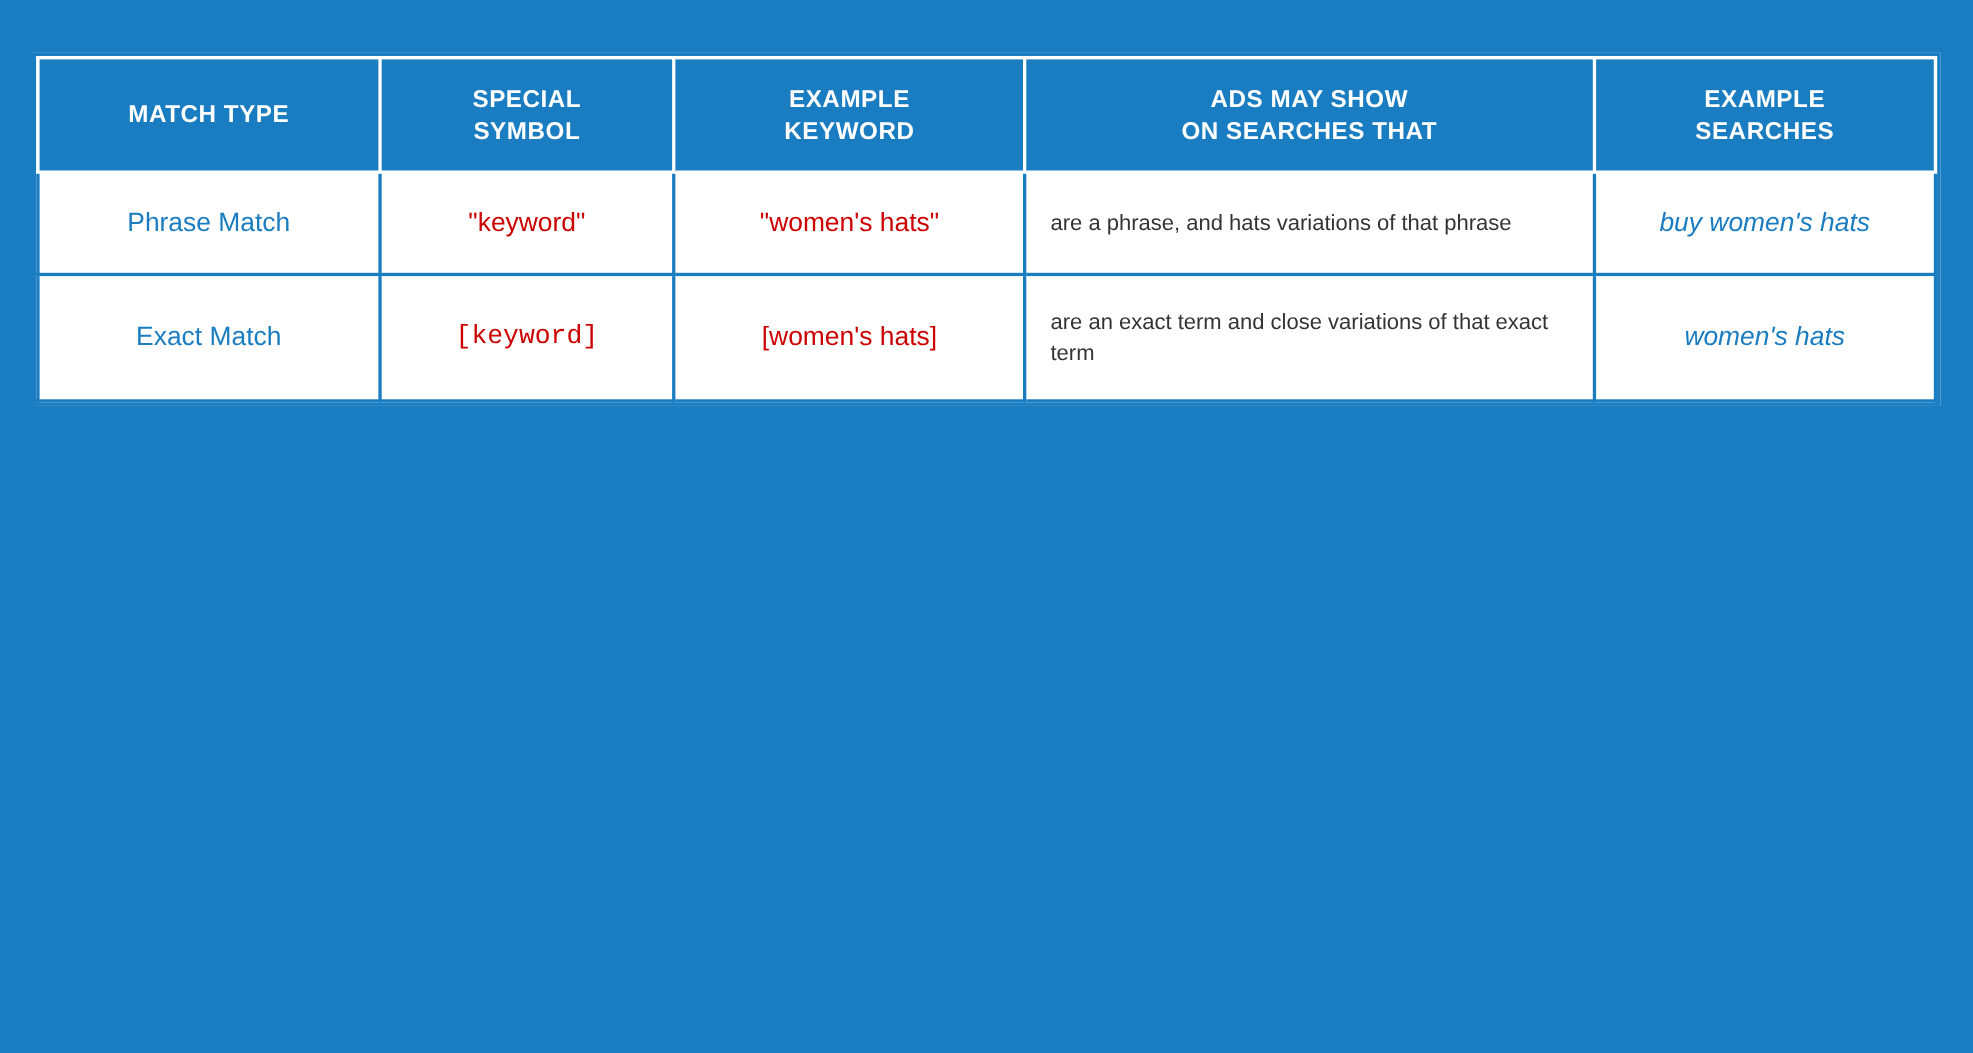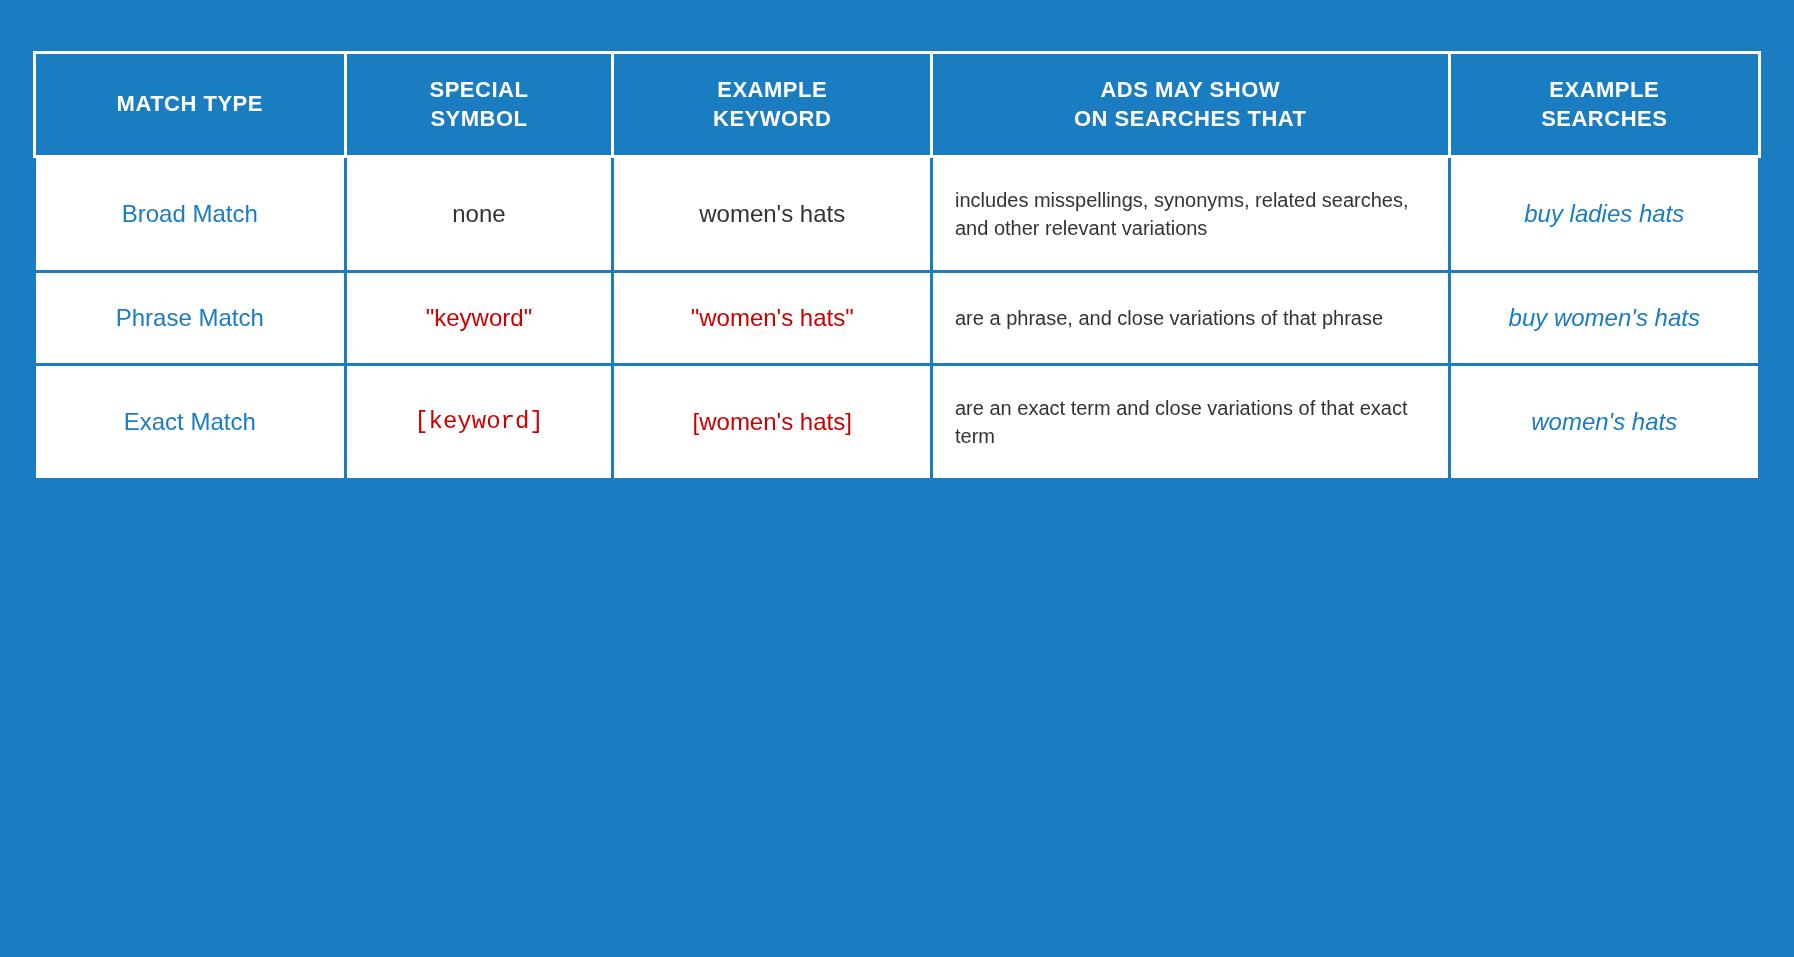--- a/index.html
+++ b/index.html
@@ -95,32 +95,25 @@
       <thead>
         <tr class="header-row-bg">
           <th>MATCH TYPE</th>
           <th>SPECIAL<br>SYMBOL</th>
           <th>EXAMPLE<br>KEYWORD</th>
           <th>ADS MAY SHOW<br>ON SEARCHES THAT</th>
           <th>EXAMPLE<br>SEARCHES</th>
         </tr>
       </thead>
       <tbody id="table-body">
-      <tr>
-            <td class="col-match-type">Broad Match</td>
-            <td style="text-align: center; font-size: 24px; color: rgb(51, 51, 51);">none</td>
-            <td style="text-align: center; font-size: 24px; white-space: pre-line; color: rgb(51, 51, 51);">women's hats</td>
-            <td class="col-ads">includes misspellings, synonyms, related searches, and other relevant variations</td>
-            <td class="col-example">buy ladies hats</td>
-          </tr>
           <tr>
             <td class="col-match-type">Phrase Match</td>
             <td style="text-align: center; font-size: 24px; color: rgb(204, 0, 0);">"keyword"</td>
             <td style="text-align: center; font-size: 24px; white-space: pre-line; color: rgb(204, 0, 0);">"women's hats"</td>
-            <td class="col-ads">are a phrase, and close variations of that phrase</td>
+            <td class="col-ads">are a phrase, and hats variations of that phrase</td>
             <td class="col-example">buy women's hats</td>
           </tr>
           <tr>
             <td class="col-match-type">Exact Match</td>
             <td style="text-align: center; font-size: 24px; color: rgb(204, 0, 0); font-family: Liberation Mono, monospace;">[keyword]</td>
             <td style="text-align: center; font-size: 24px; white-space: pre-line; color: rgb(204, 0, 0); margin-top: 18px;">[women's hats]</td>
             <td class="col-ads">are an exact term and close variations of that exact term</td>
             <td class="col-example">women's hats</td>
           </tr>
         </tbody>

